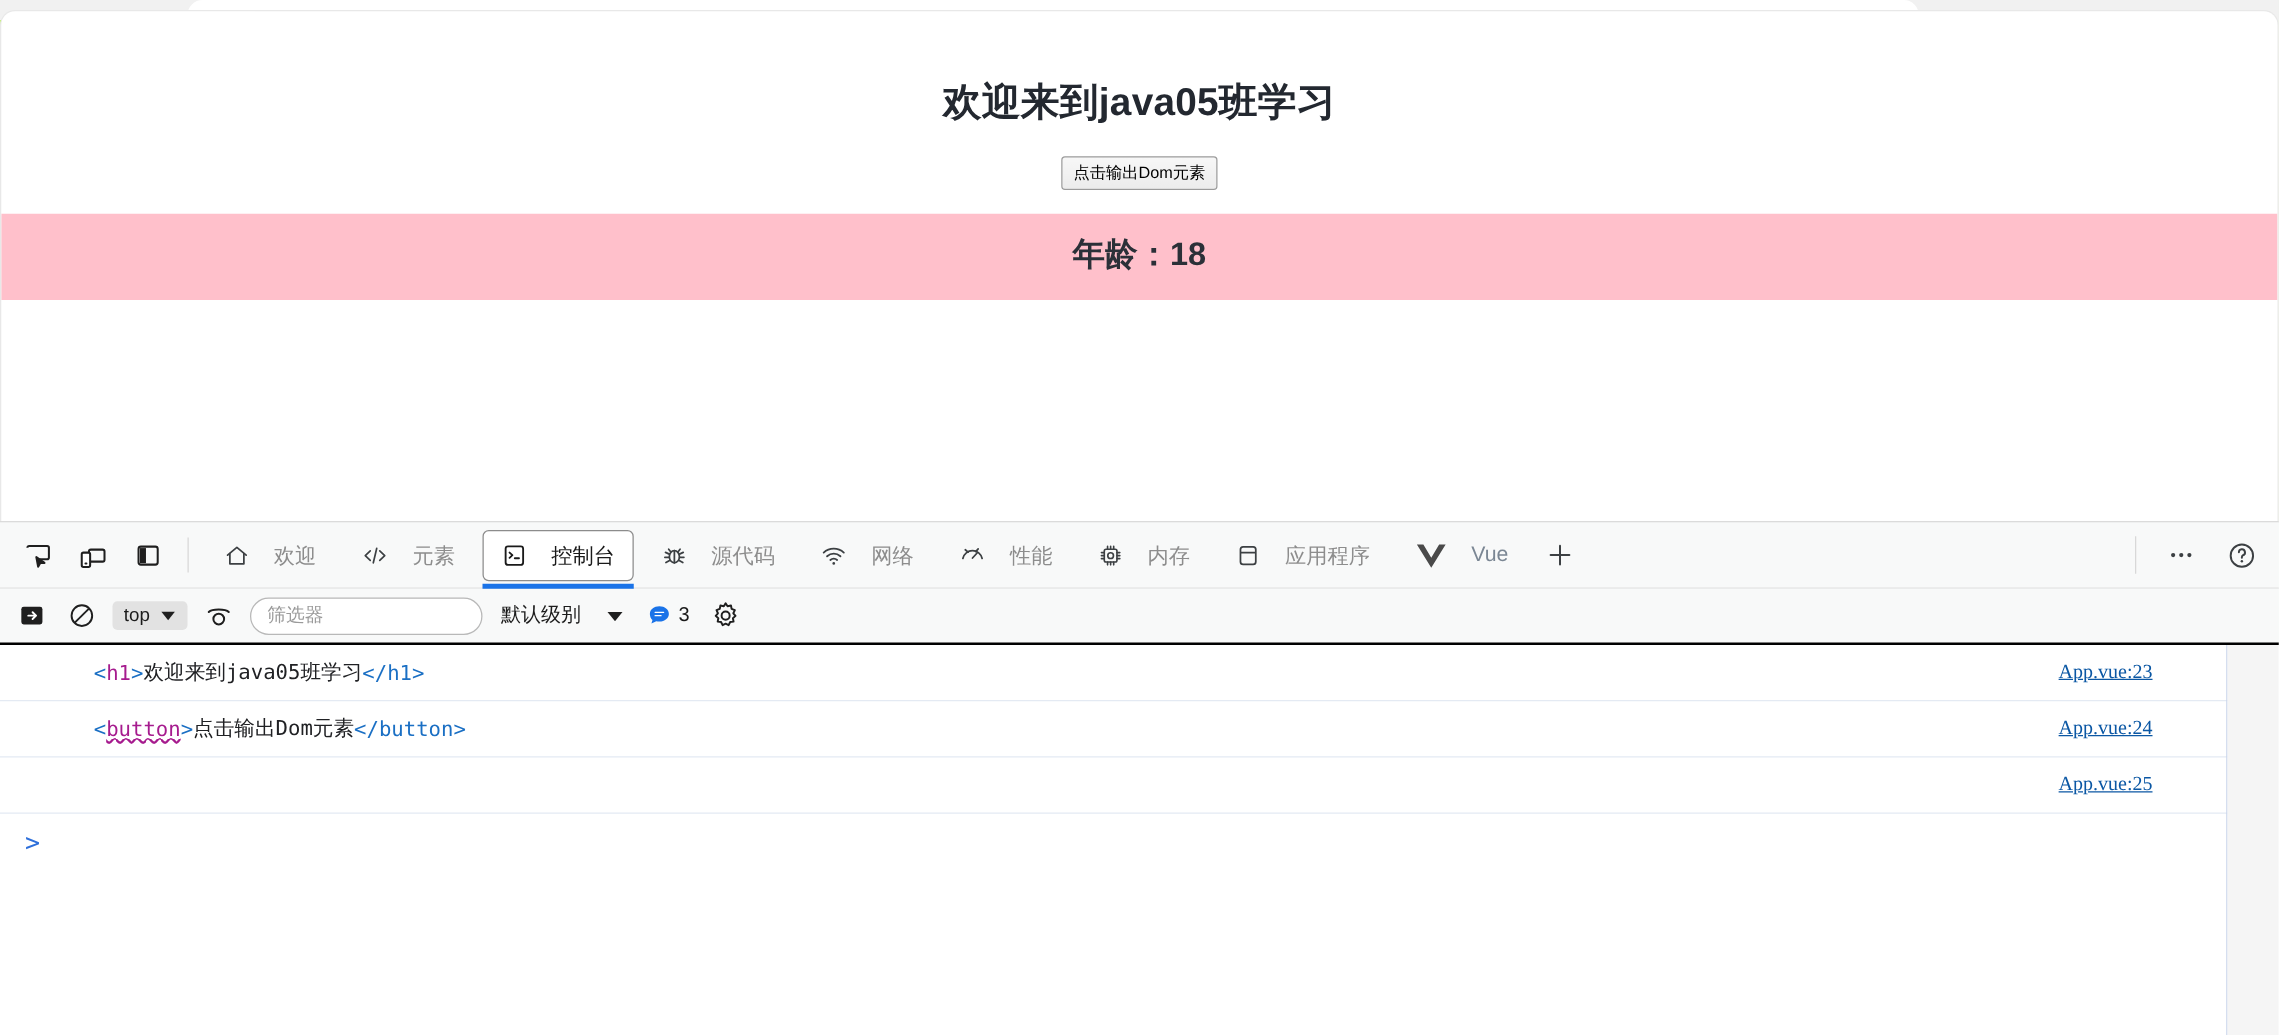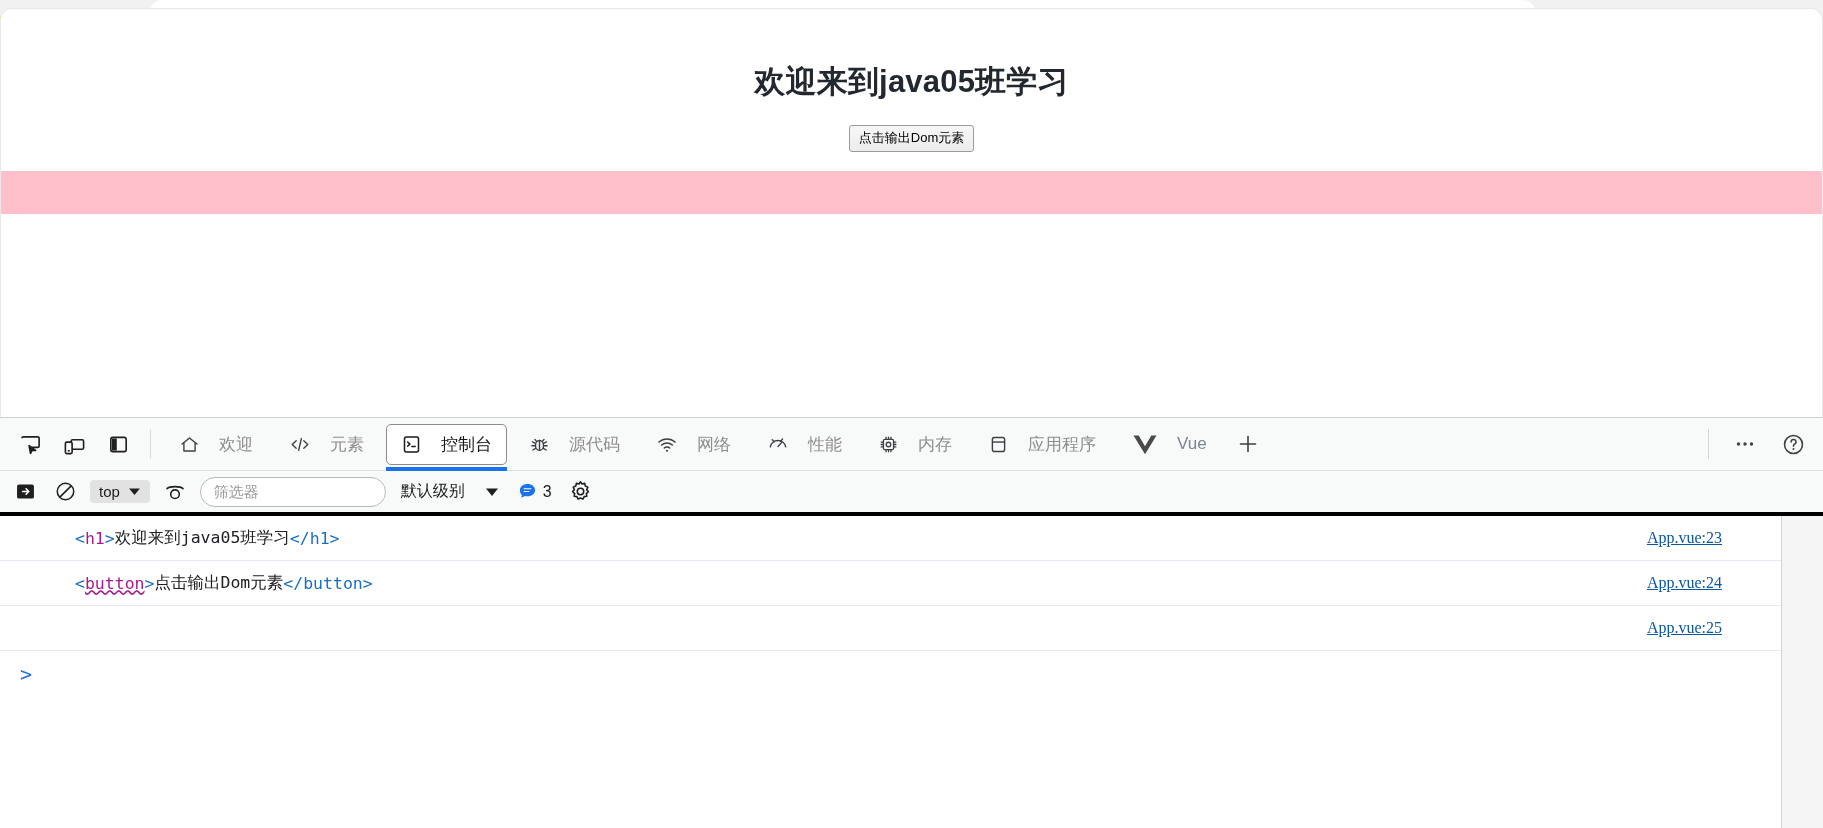--- a/index.html
+++ b/index.html
@@ -157,21 +157,21 @@
     border-left: 1px solid #d8d8d8;
     padding-left: 14px;
     height: 30px;
   }
 
   
   .dt-filterbar {
     height: 45px;
     min-height: 45px;
     background: #f8f9f9;
-    border-bottom: 4px solid #000000;
+    border-bottom: 2px solid #000000;
     display: flex;
     align-items: center;
     padding: 0 10px;
     gap: 10px;
   }
   .fb-icon {
     width: 30px; height: 30px;
     display: flex; align-items: center; justify-content: center;
     cursor: default;
   }
@@ -292,20 +292,21 @@
 
   <div class="viewport">
 
     <h1 class="page-title">欢迎来到java05班学习</h1>
 
     <div class="btn-row">
       <button class="dom-button">点击输出Dom元素</button>
     </div>
 
     <div class="pink-panel">
+      <div class="pink-line">年龄：18</div>
     </div>
 
   </div>
 
   <div class="devtools">
 
     <div class="dt-tabbar">
 
       <div class="tool-icon-btn">
         <svg width="23" height="23" viewBox="0 0 24 24" fill="none" stroke="#1f1f1f" stroke-width="1.7">

